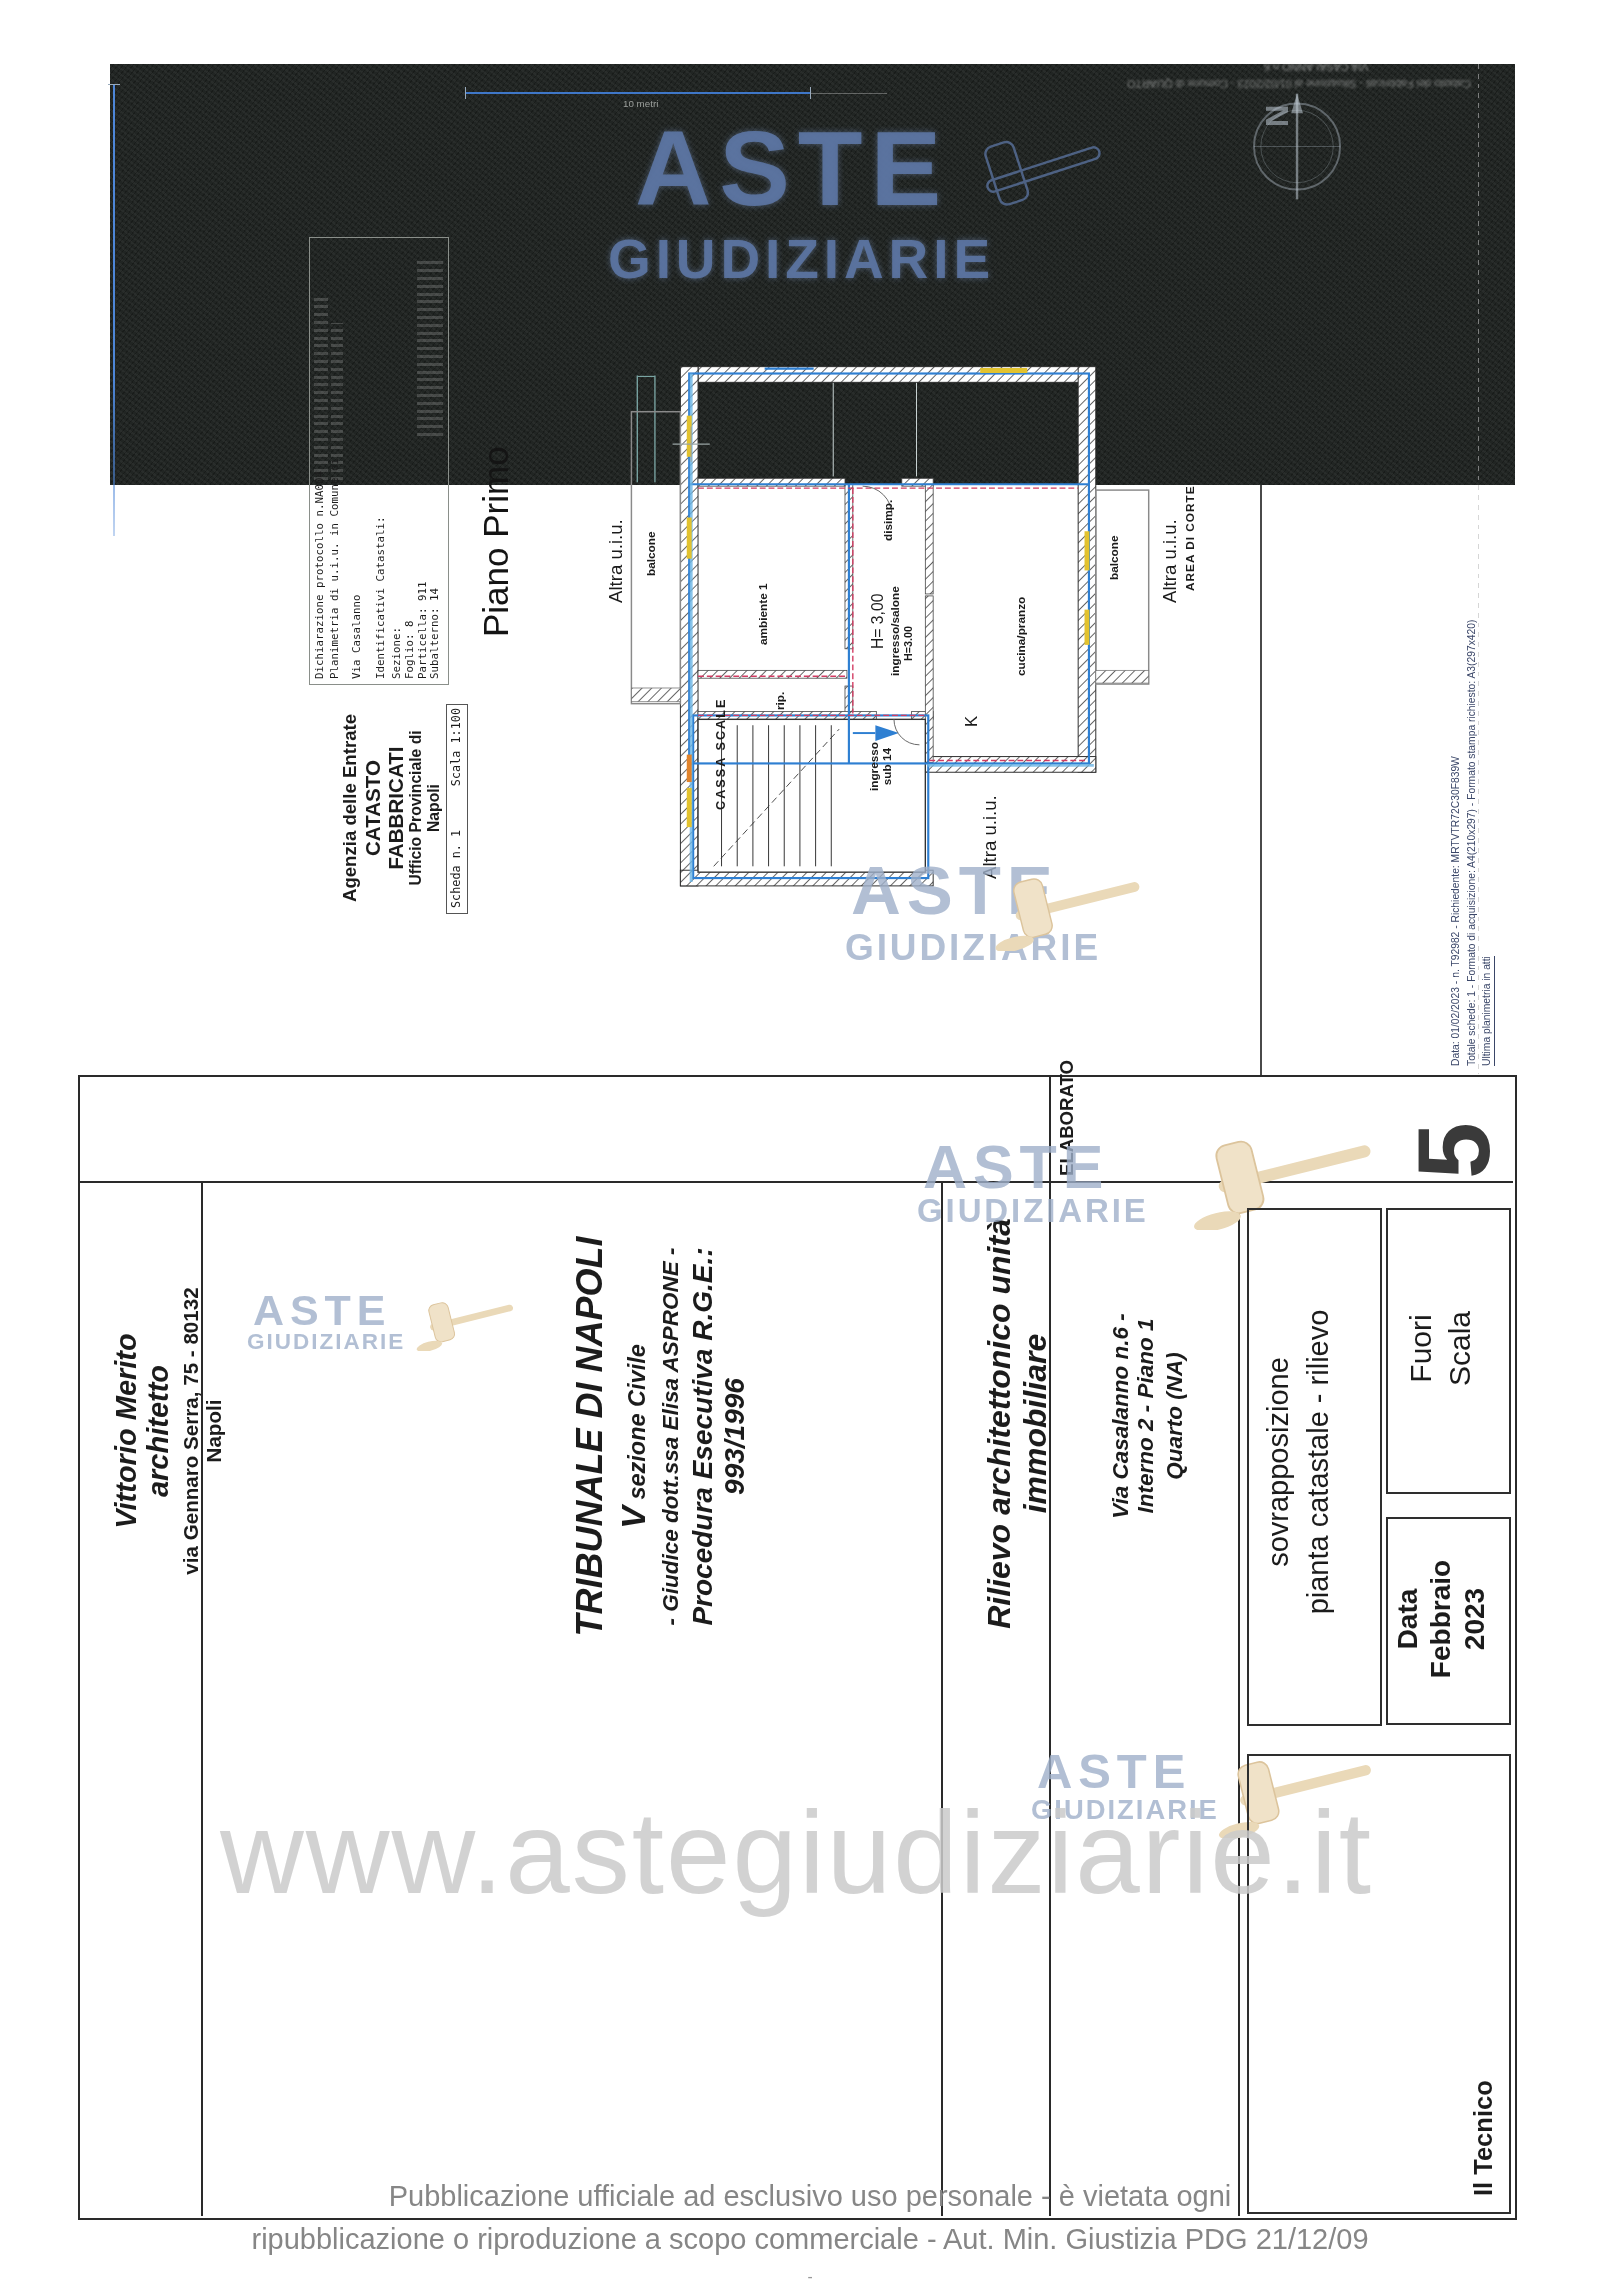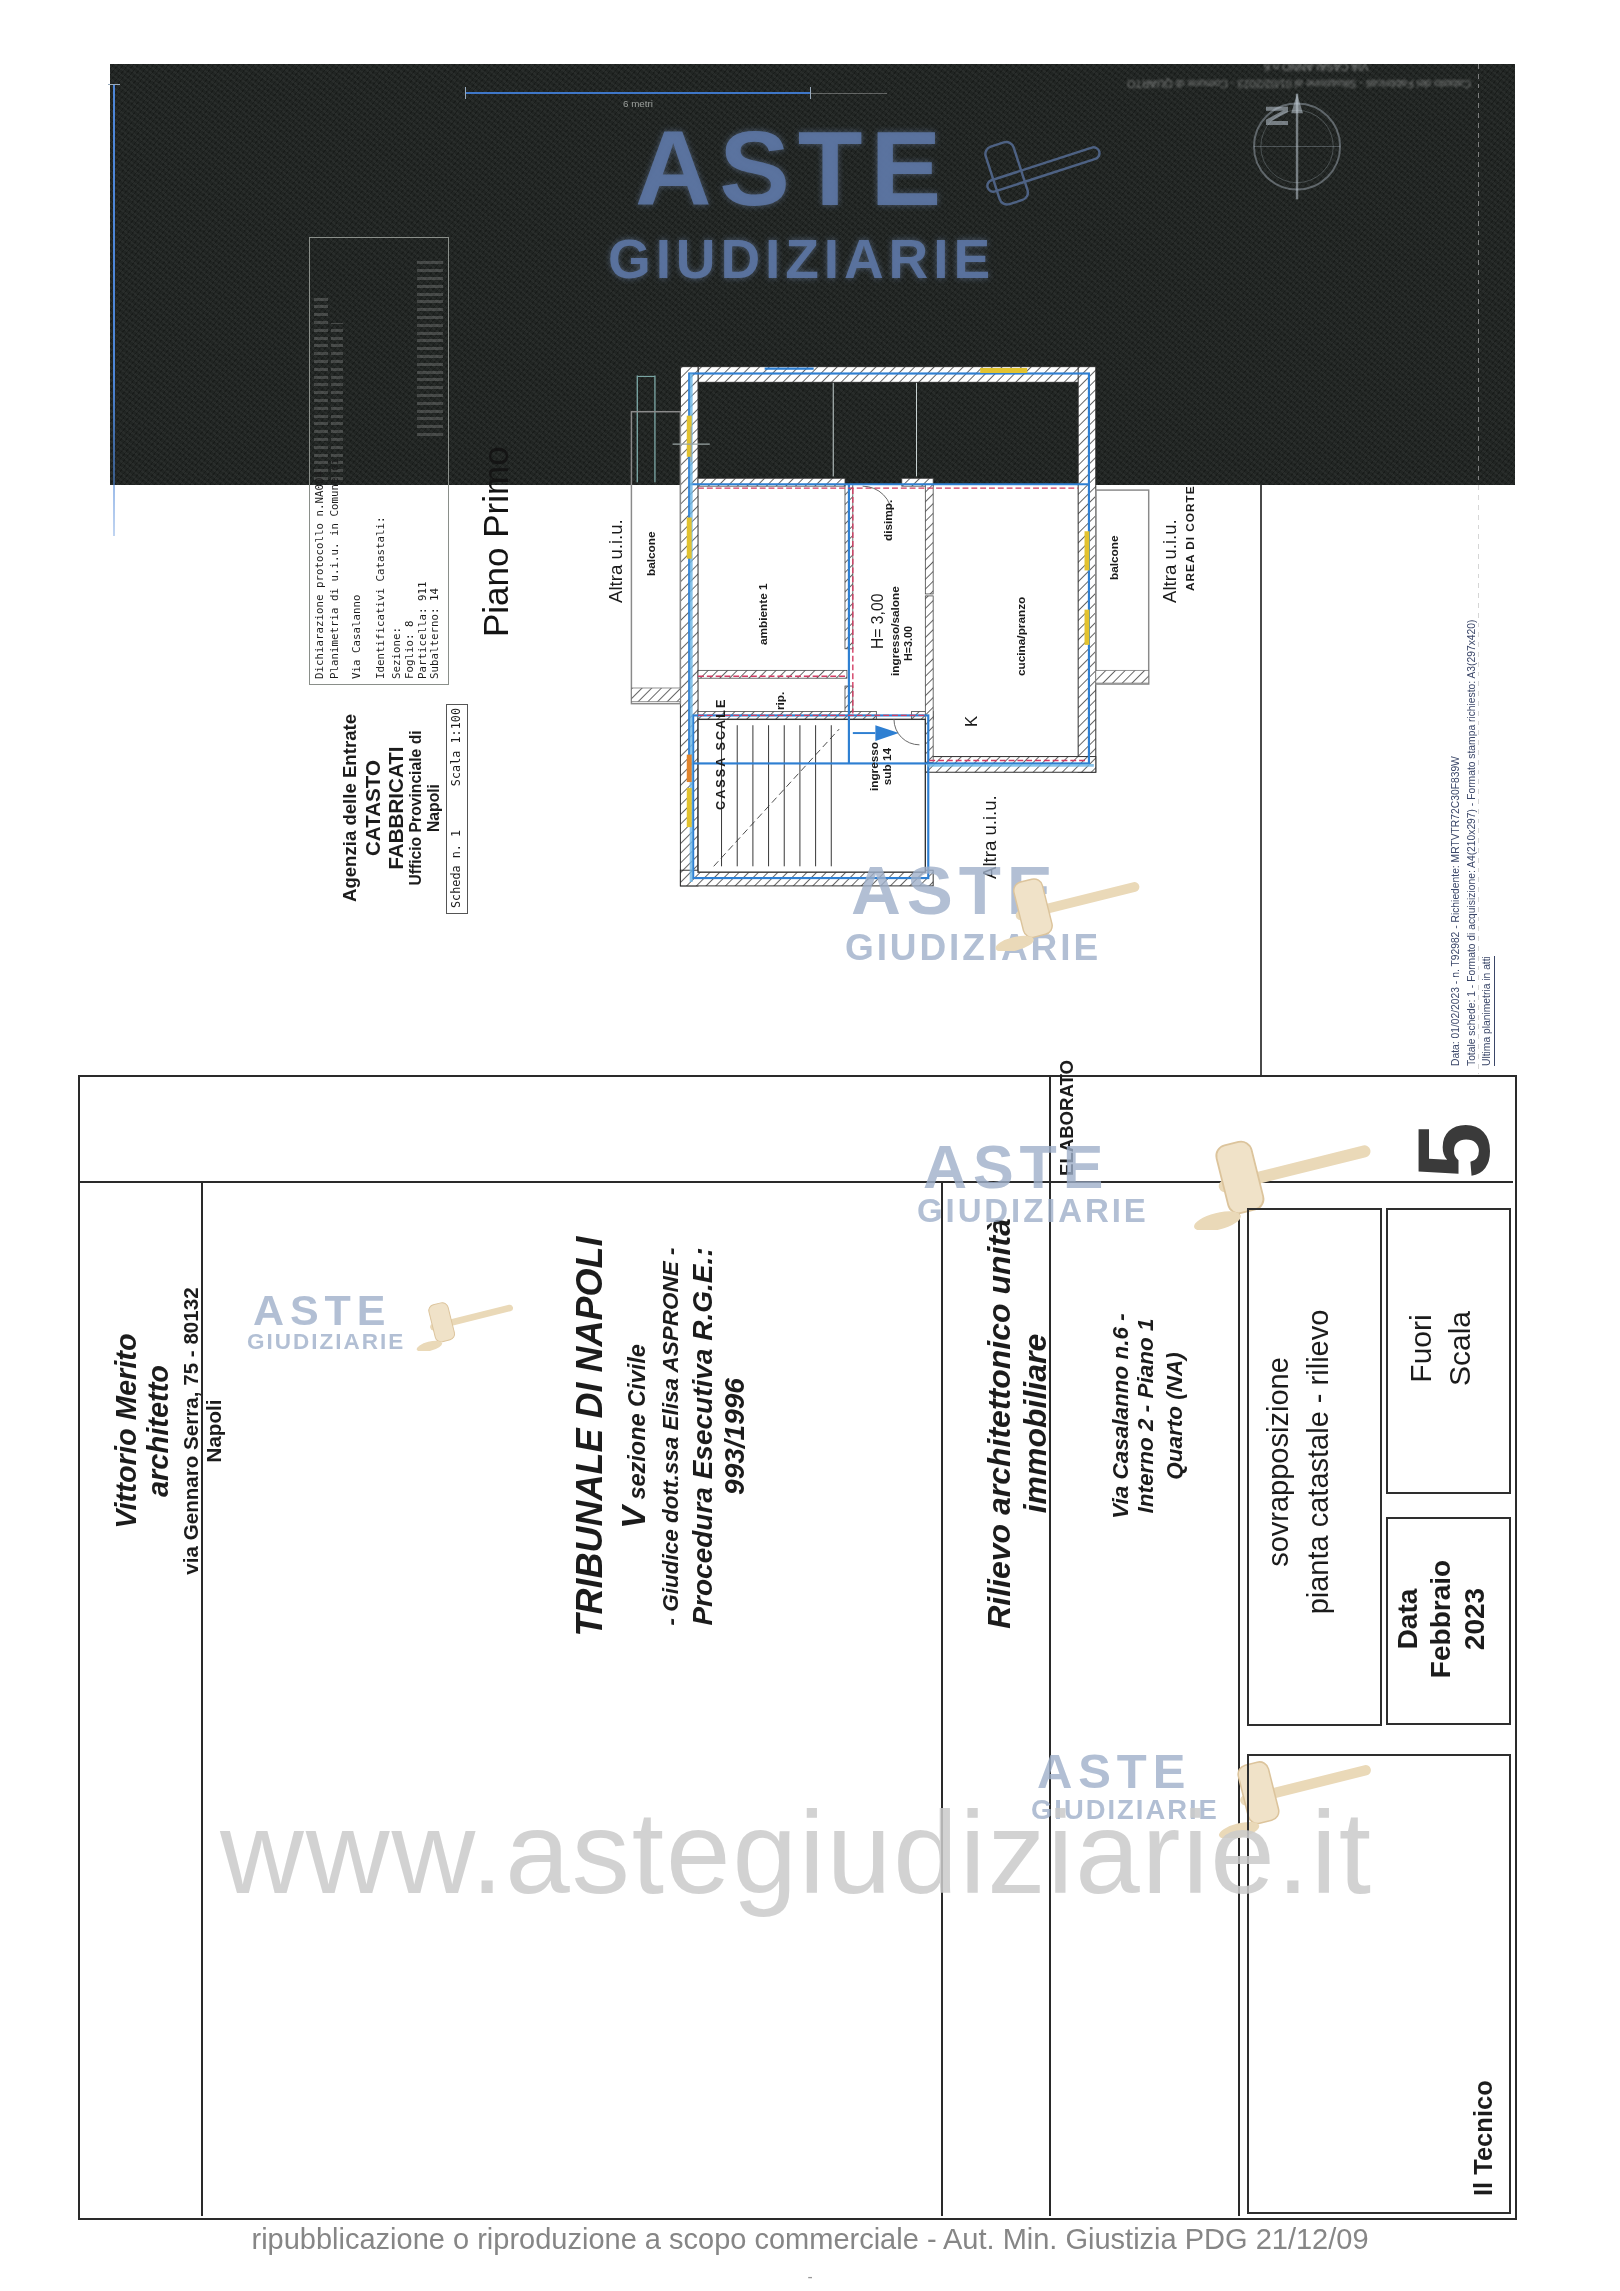--- a/index.html
+++ b/index.html
@@ -34,21 +34,21 @@
 <div class="page">
 
   <div class="dark"></div>
 
   <div class="abs" style="left:113px;top:85px;width:2px;height:451px;background:linear-gradient(#4d86d8 0 65%,rgba(77,134,216,.35));"></div>
   <div class="abs" style="left:108px;top:84px;width:11.8px;height:1px;background:#9ab;"></div>
   <div class="abs" style="left:466px;top:92px;width:345px;height:2px;background:#3f77c8;"></div>
   <div class="abs" style="left:465px;top:87px;width:1px;height:11.8px;background:#9ab;"></div>
   <div class="abs" style="left:810px;top:87px;width:1px;height:11.8px;background:#9ab;"></div>
   <div class="abs" style="left:811px;top:93px;width:76px;height:1px;background:rgba(200,200,200,.4);"></div>
-  <div class="abs" style="left:623px;top:98px;font-size:9.8px;color:#b9bdb9;opacity:.8;">6 metri</div>
+  <div class="abs" style="left:623px;top:98px;font-size:9.8px;color:#b9bdb9;opacity:.8;">10 metri</div>
 
   <div class="rot180" style="left:1264px;top:61px;font-size:10.8px;color:rgba(235,235,235,.5);filter:blur(0.8px);">VIA CASALANNO n.6</div>
   <div class="rot180" style="left:1127px;top:78px;font-size:10.8px;color:rgba(235,235,235,.45);filter:blur(0.9px);">Catasto dei Fabbricati - Situazione al 01/02/2023 - Comune di QUARTO</div>
 
   <svg class="abs" style="left:1240px;top:78px;" width="118" height="137" viewBox="0 0 120 140">
     <circle cx="58" cy="70" r="44" fill="none" stroke="rgba(170,182,192,.45)" stroke-width="2"></circle>
     <circle cx="58" cy="70" r="37" fill="none" stroke="rgba(170,182,192,.3)" stroke-width="1"></circle>
     <line x1="58" y1="16" x2="58" y2="124" stroke="rgba(190,200,210,.55)" stroke-width="2.5"></line>
     <line x1="14" y1="70" x2="102" y2="70" stroke="rgba(170,182,192,.35)" stroke-width="1"></line>
     <polygon points="58,16 52,36 64,36" fill="rgba(190,200,210,.55)"></polygon>
@@ -294,17 +294,18 @@
     <div>Data</div>
     <div style="margin-top:2px;">Febbraio</div>
     <div style="margin-top:2px;">2023</div>
   </div>
 
   <div class="cell-box" style="left:1247px;top:1754px;width:260px;height:456px;"></div>
   <div class="rot b" style="left:1470px;top:2196px;font-size:25.5px;">Il Tecnico</div>
 
   <div class="abs wm" style="left:220px;top:1786px;font-size:116px;color:#cbcbcb;letter-spacing:2px;opacity:.85;">www.astegiudiziarie.it</div>
 
+  <div class="footer" style="top:2180px;font-size:29px;">Pubblicazione ufficiale ad esclusivo uso personale - è vietata ogni</div>
   <div class="footer" style="top:2223px;font-size:29px;">ripubblicazione o riproduzione a scopo commerciale - Aut. Min. Giustizia PDG 21/12/09</div>
   <div class="footer" style="top:2268px;font-size:15.7px;color:#999;">-</div>
 
 </div>
 
 
 </body></html>

